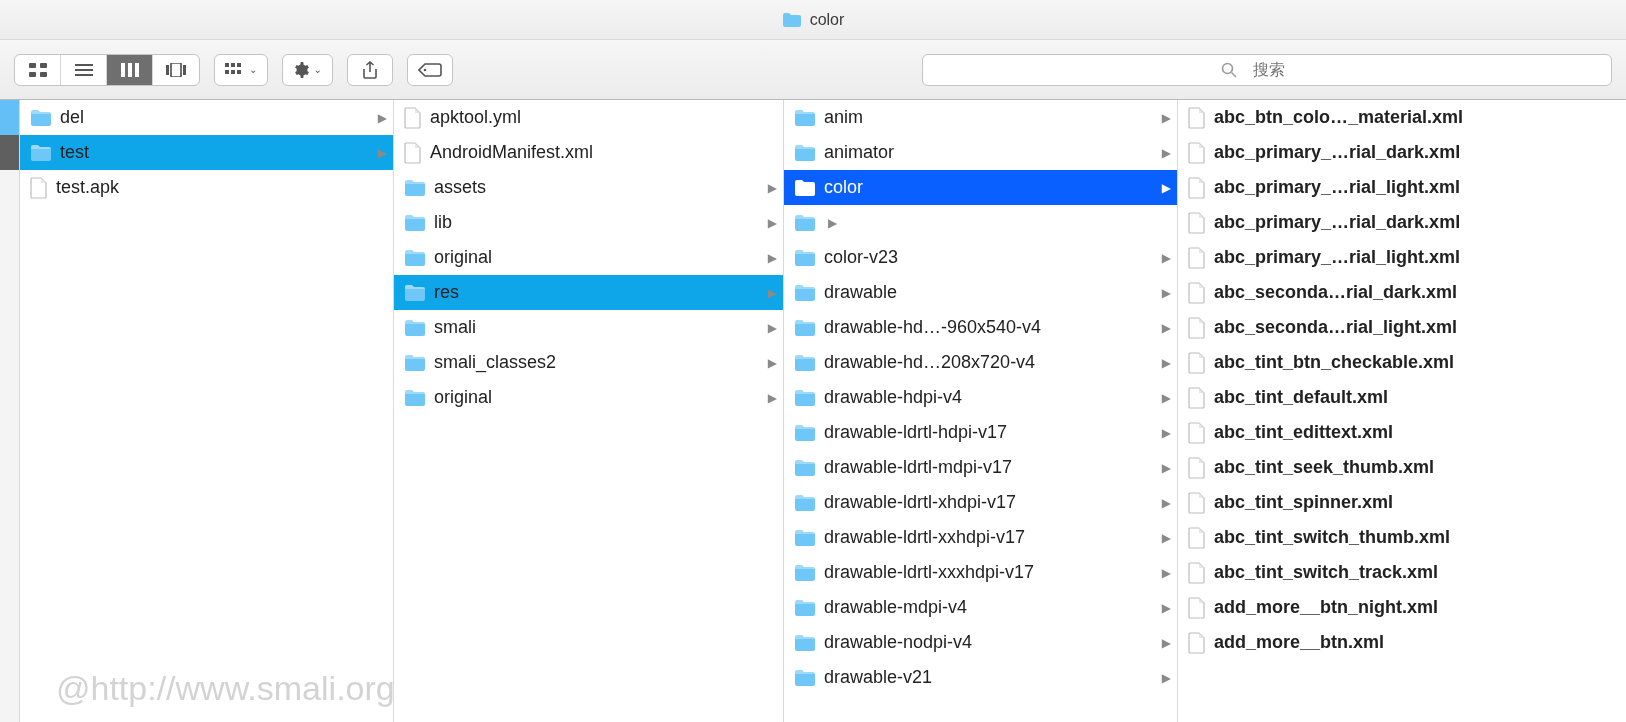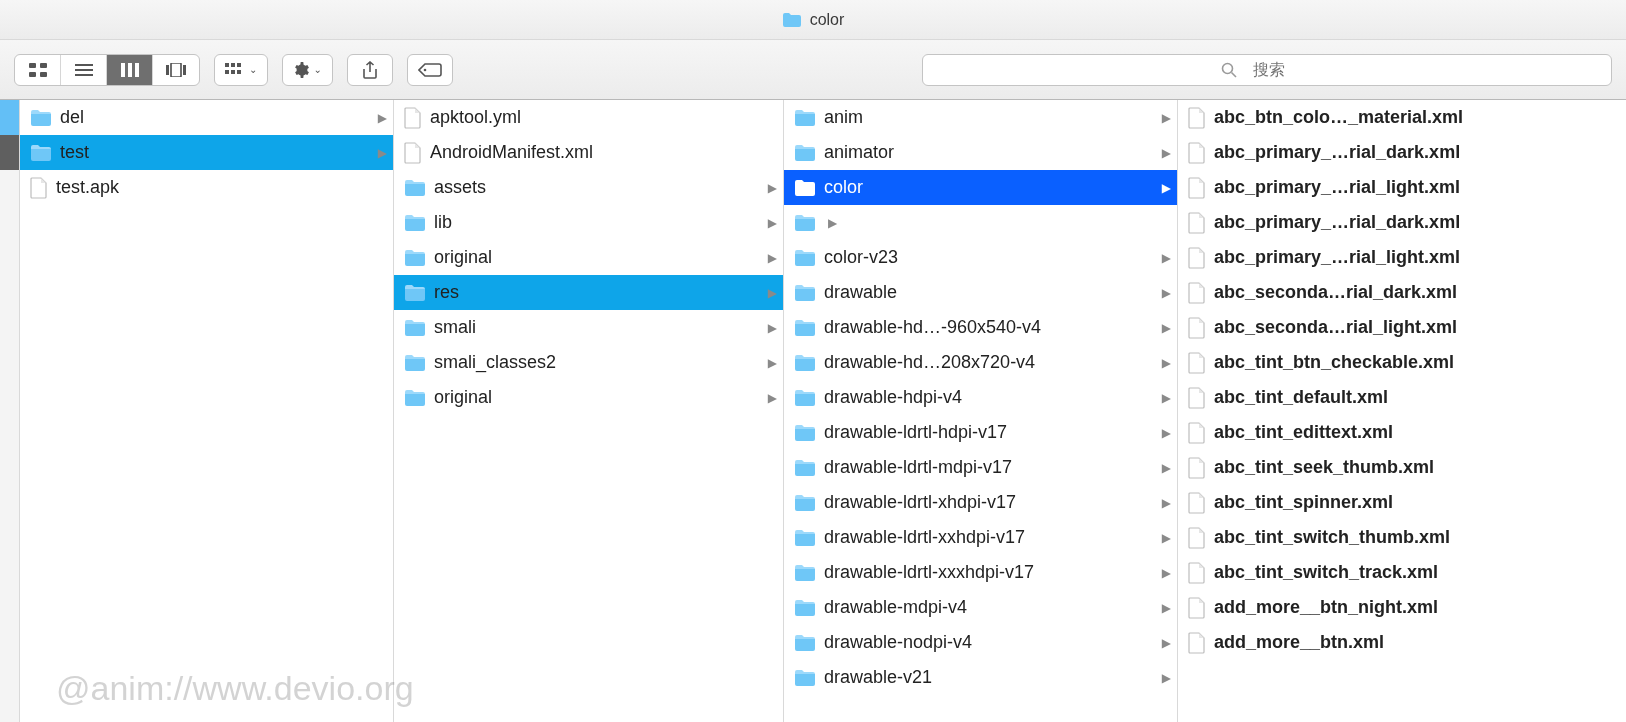--- a/index.html
+++ b/index.html
@@ -662,13 +662,13 @@
           <svg width="18" height="22" viewBox="0 0 18 22">
             <path fill="#fff" stroke="#bdbdbd" stroke-width="1.2" d="M2 1h9l5 5v14a1 1 0 0 1-1 1H2a1 1 0 0 1-1-1V2a1 1 0 0 1 1-1z"></path>
             <path fill="#e6e6e6" d="M11 1v5h5"></path>
           </svg>
         </span>
         <span class="label">add_more__btn.xml</span>
       </div>
     </div>
 </div>
 
-<div class="watermark">@anim://www.devio.org</div>
+<div class="watermark">@http://www.smali.org</div>
 
 </body></html>

